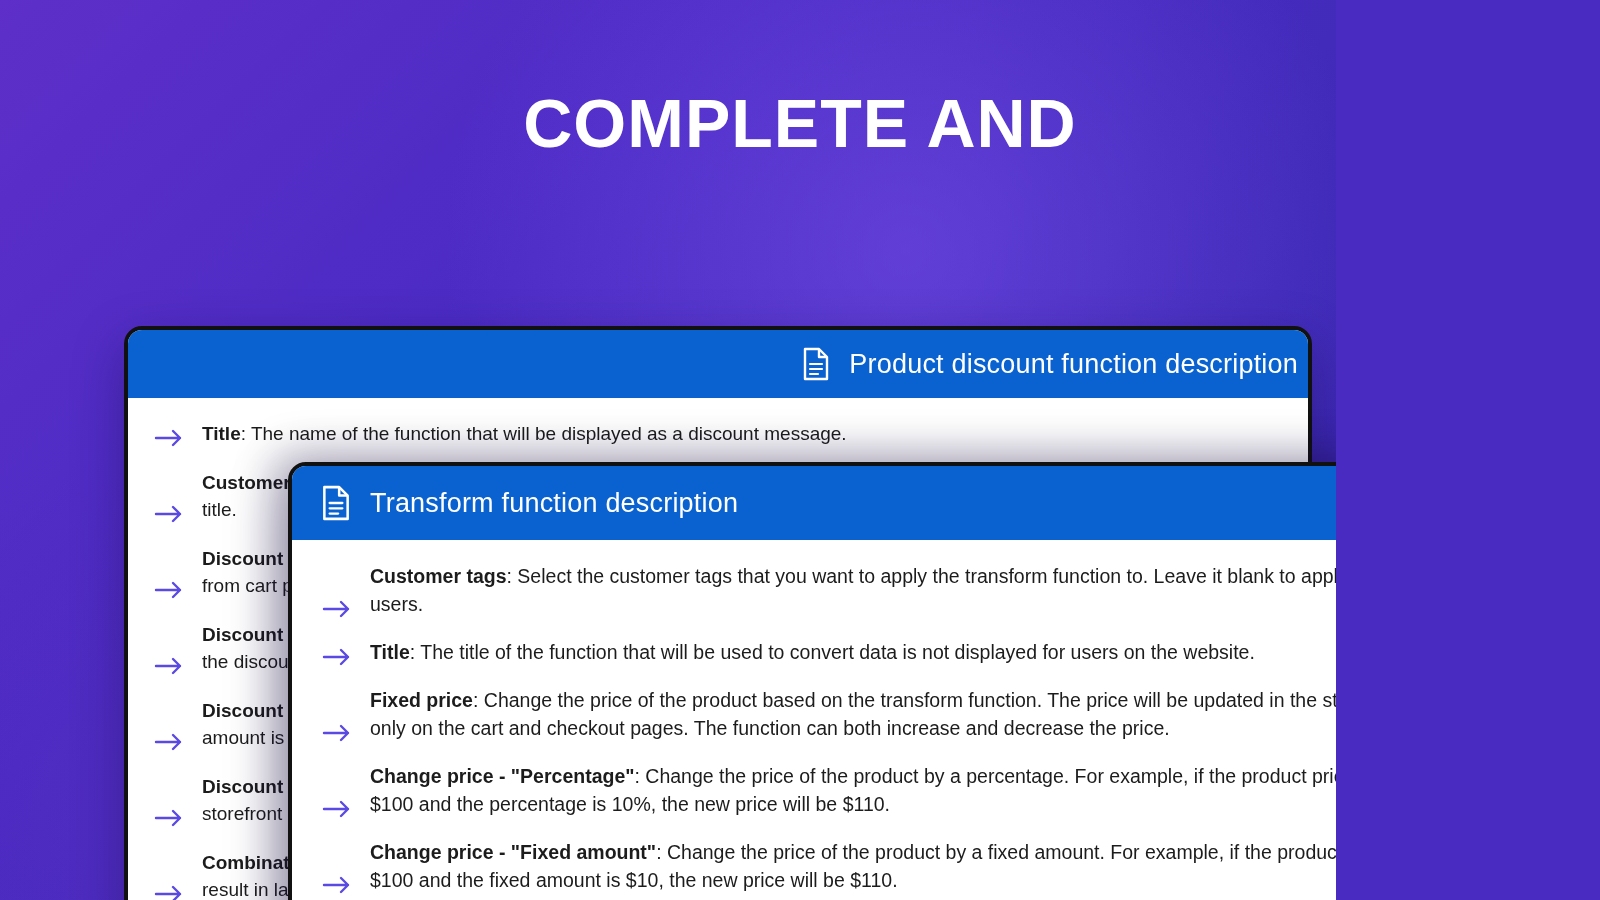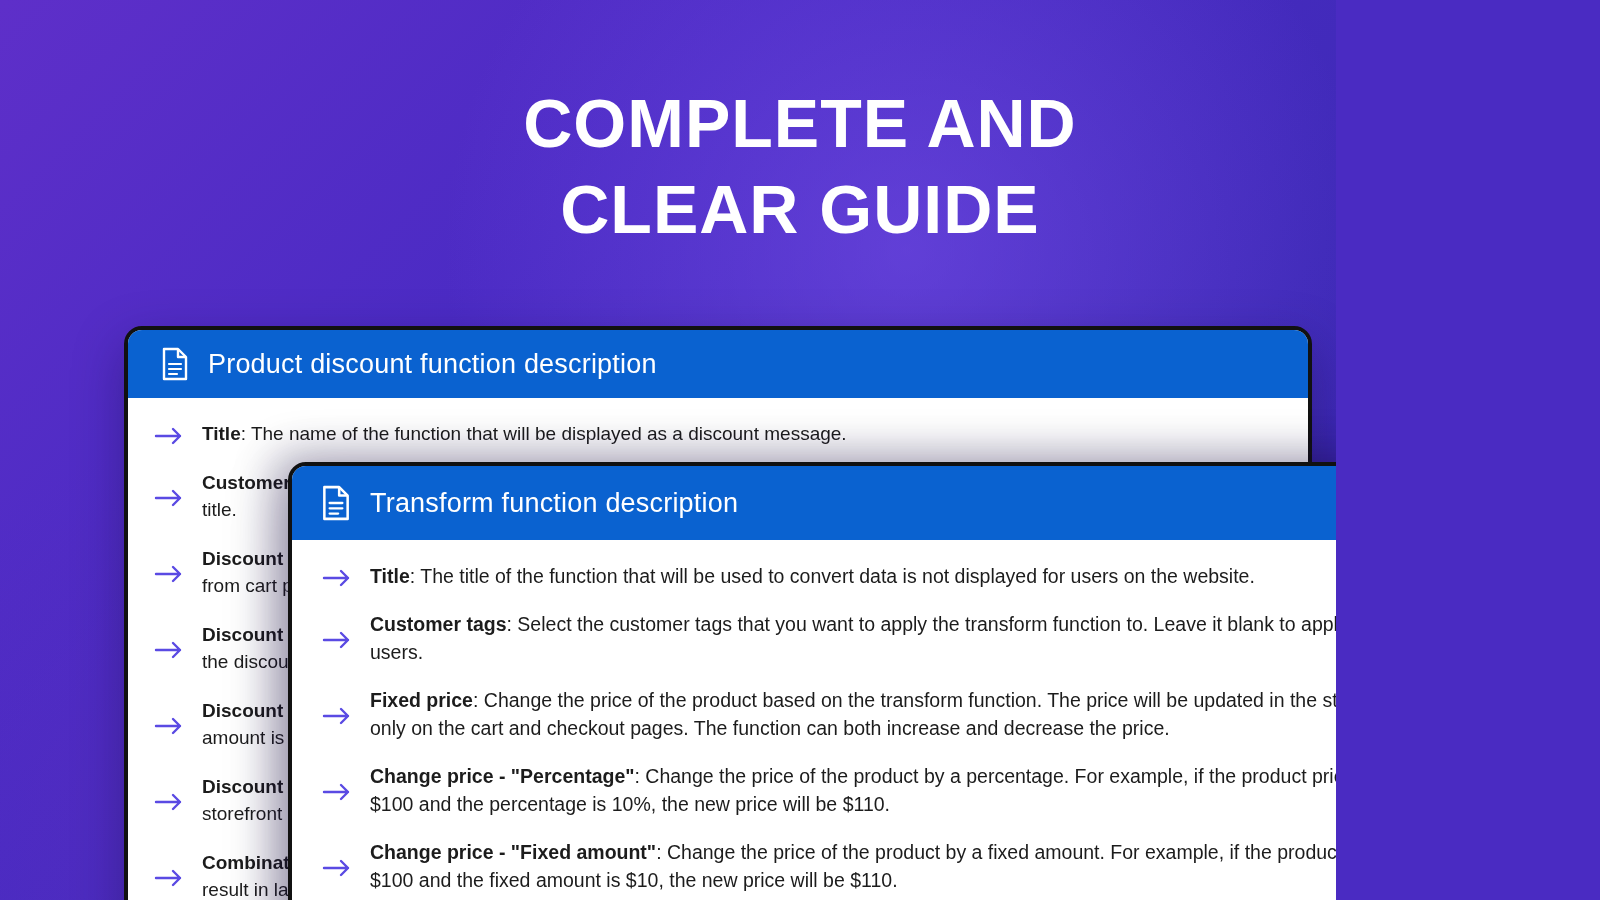--- a/index.html
+++ b/index.html
@@ -75,21 +75,21 @@
     letter-spacing: 0.2px;
   }
   .doc-icon svg { display: block; }
 
   .card-body {
     padding: 20px 26px 10px 26px;
     background: #ffffff;
   }
   .row {
     display: flex;
-    align-items: center;
+    align-items: flex-end;
     gap: 18px;
     margin-bottom: 22px;
   }
   .arrow {
     flex: 0 0 auto;
     width: 30px;
     padding-top: 4px;
     color: #5a4ae3;
   }
   .arrow svg { display: block; }
@@ -100,21 +100,21 @@
   }
   .row-text b { font-weight: bold; }
 
   
   #card-back {
     left: 124px;
     top: 326px;
     width: 1180px;
     height: 620px;
   }
-  #card-back .card-header { padding: 17px 32px; }
+  #card-back .card-header { padding: 17px 10px; justify-content: flex-end; }
   #card-back .card-body { padding-top: 22px; }
   #card-back .row-text { font-size: 19px; line-height: 27px; }
 
   
   #card-front {
     left: 288px;
     top: 462px;
     width: 1156px;
     height: 520px;
     box-shadow: -14px -10px 40px rgba(20,10,60,0.28), 0 20px 60px rgba(20,10,60,0.35);
@@ -126,21 +126,20 @@
 </style>
 </head>
 <body>
 
 <div class="stage">
   <div class="bg-glow"></div>
   <div class="bg-glow2"></div>
 
   <div class="headline">
     <span>Complete and</span>
-    <span class="l2">Clear guide</span>
   </div>
 
   <div class="card" id="card-back">
     <div class="card-header">
       <span class="doc-icon">
         <svg width="30" height="34" viewBox="0 0 30 34" fill="none" xmlns="http://www.w3.org/2000/svg">
           <path d="M4 2h14l8 8v22H4z" fill="none" stroke="#ffffff" stroke-width="2.4" stroke-linejoin="round"></path>
           <path d="M18 2v8h8" fill="none" stroke="#ffffff" stroke-width="2.4" stroke-linejoin="round"></path>
           <path d="M9 17h12M9 22h12M9 27h8" stroke="#ffffff" stroke-width="2.2" stroke-linecap="round"></path>
         </svg>
@@ -227,30 +226,30 @@
       <span class="title">Transform function description</span>
     </div>
     <div class="card-body">
 
       <div class="row">
         <span class="arrow">
           <svg width="30" height="18" viewBox="0 0 30 18">
               <path d="M2 9h24M19 2l7 7-7 7" stroke="#5a4ae3" stroke-width="2.4" fill="none" stroke-linecap="round" stroke-linejoin="round"></path>
             </svg>
         </span>
+        <div class="row-text"><b>Customer tags</b><span>: Select the customer tags that you want to apply the transform function to. Leave it blank to apply to all users.</span></div>
+      </div>
+
+      <div class="row">
+        <span class="arrow">
+          <svg width="30" height="18" viewBox="0 0 30 18">
+              <path d="M2 9h24M19 2l7 7-7 7" stroke="#5a4ae3" stroke-width="2.4" fill="none" stroke-linecap="round" stroke-linejoin="round"></path>
+            </svg>
+        </span>
         <div class="row-text"><b>Title</b><span>: The title of the function that will be used to convert data is not displayed for users on the website.</span></div>
-      </div>
-
-      <div class="row">
-        <span class="arrow">
-          <svg width="30" height="18" viewBox="0 0 30 18">
-              <path d="M2 9h24M19 2l7 7-7 7" stroke="#5a4ae3" stroke-width="2.4" fill="none" stroke-linecap="round" stroke-linejoin="round"></path>
-            </svg>
-        </span>
-        <div class="row-text"><b>Customer tags</b><span>: Select the customer tags that you want to apply the transform function to. Leave it blank to apply to all users.</span></div>
       </div>
 
       <div class="row">
         <span class="arrow">
           <svg width="30" height="18" viewBox="0 0 30 18">
               <path d="M2 9h24M19 2l7 7-7 7" stroke="#5a4ae3" stroke-width="2.4" fill="none" stroke-linecap="round" stroke-linejoin="round"></path>
             </svg>
         </span>
         <div class="row-text"><b>Fixed price</b><span>: Change the price of the product based on the transform function. The price will be updated in the storefront only on the cart and checkout pages. The function can both increase and decrease the price.</span></div>
       </div>

